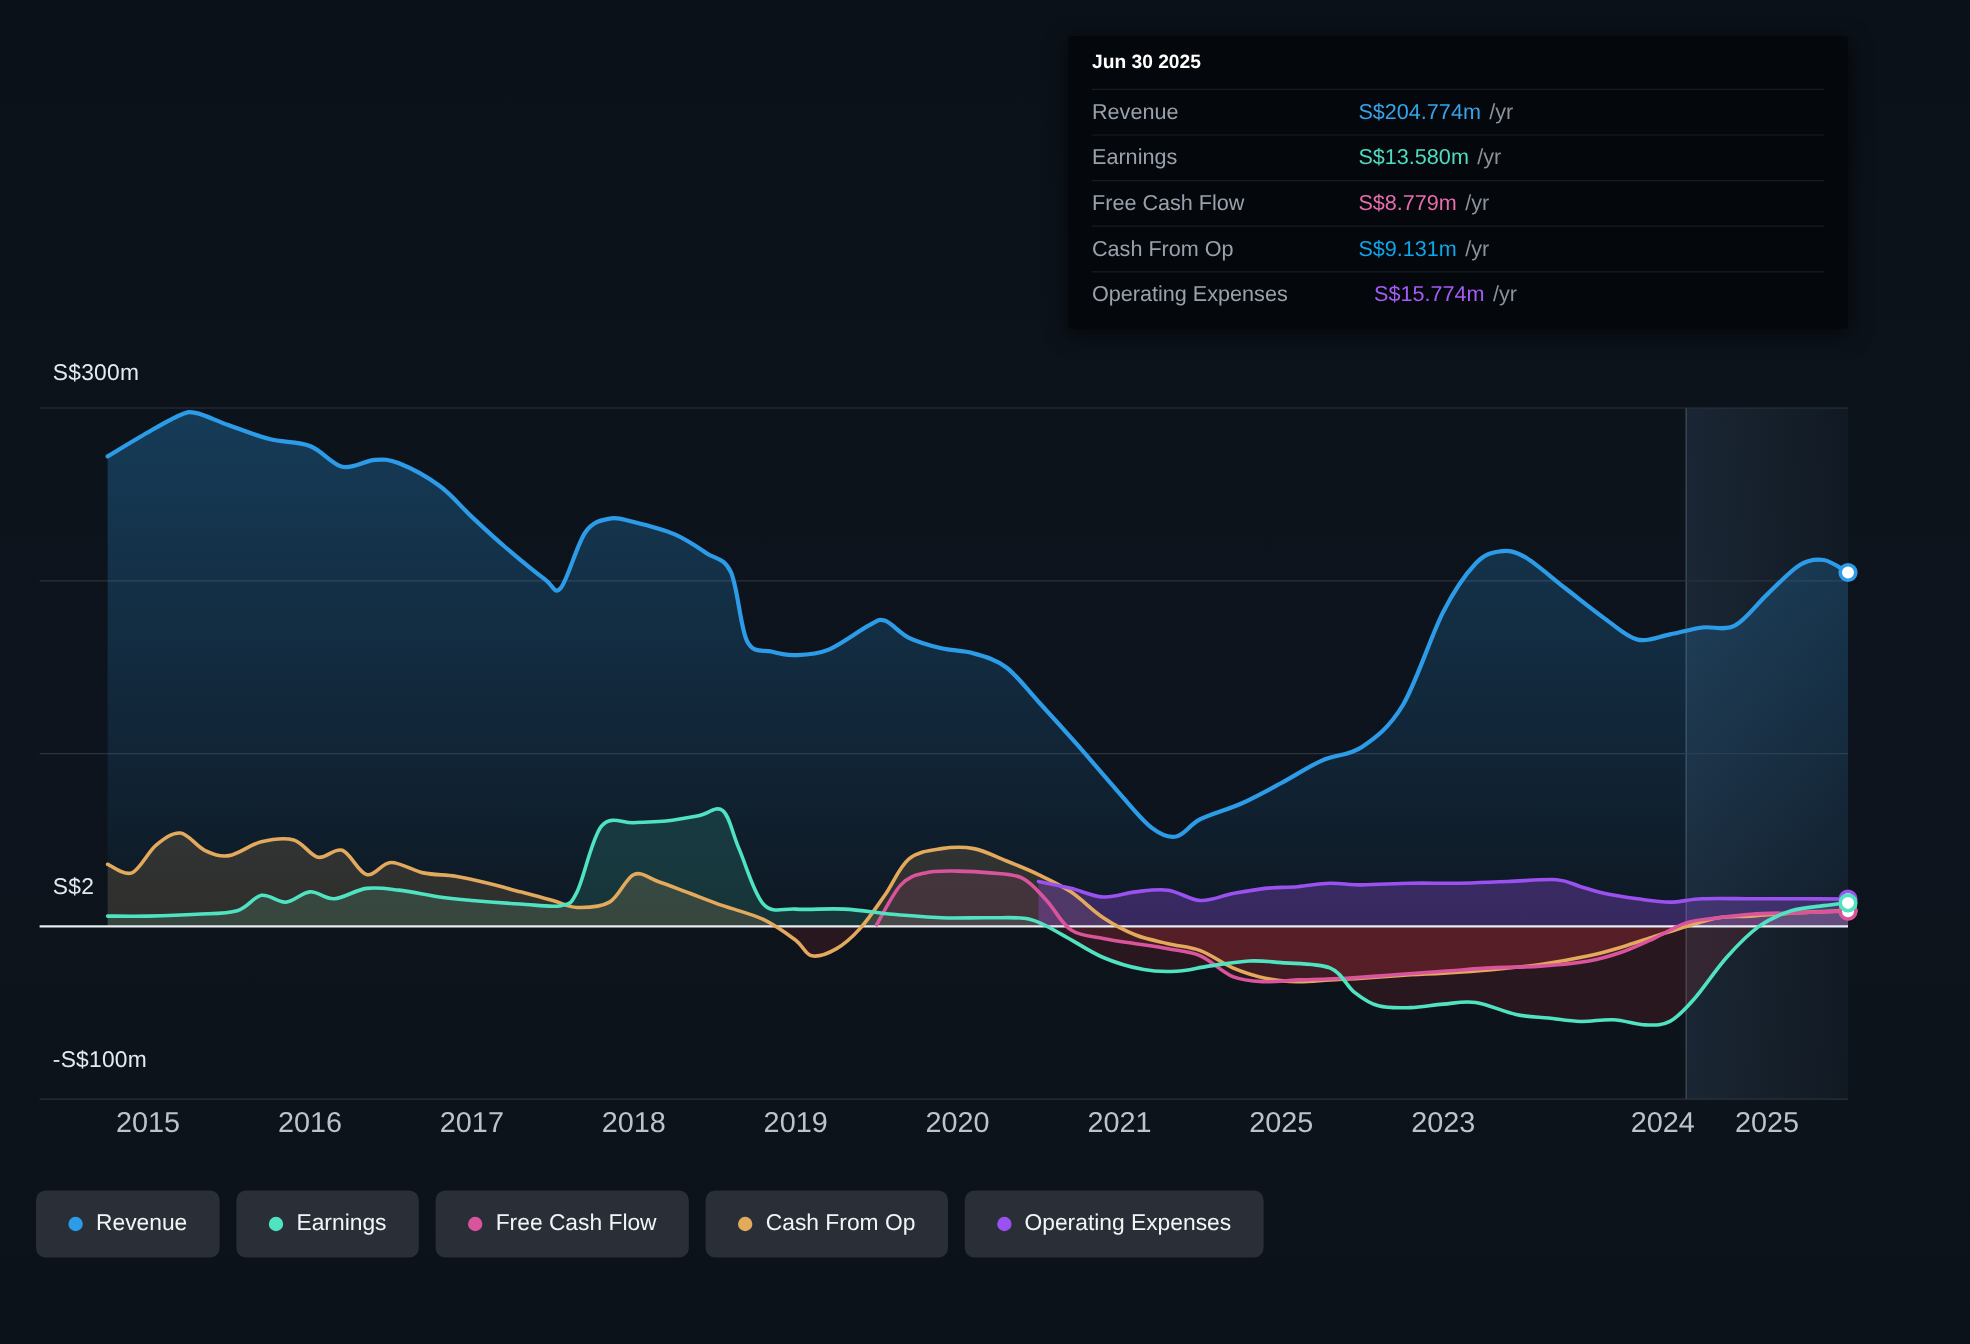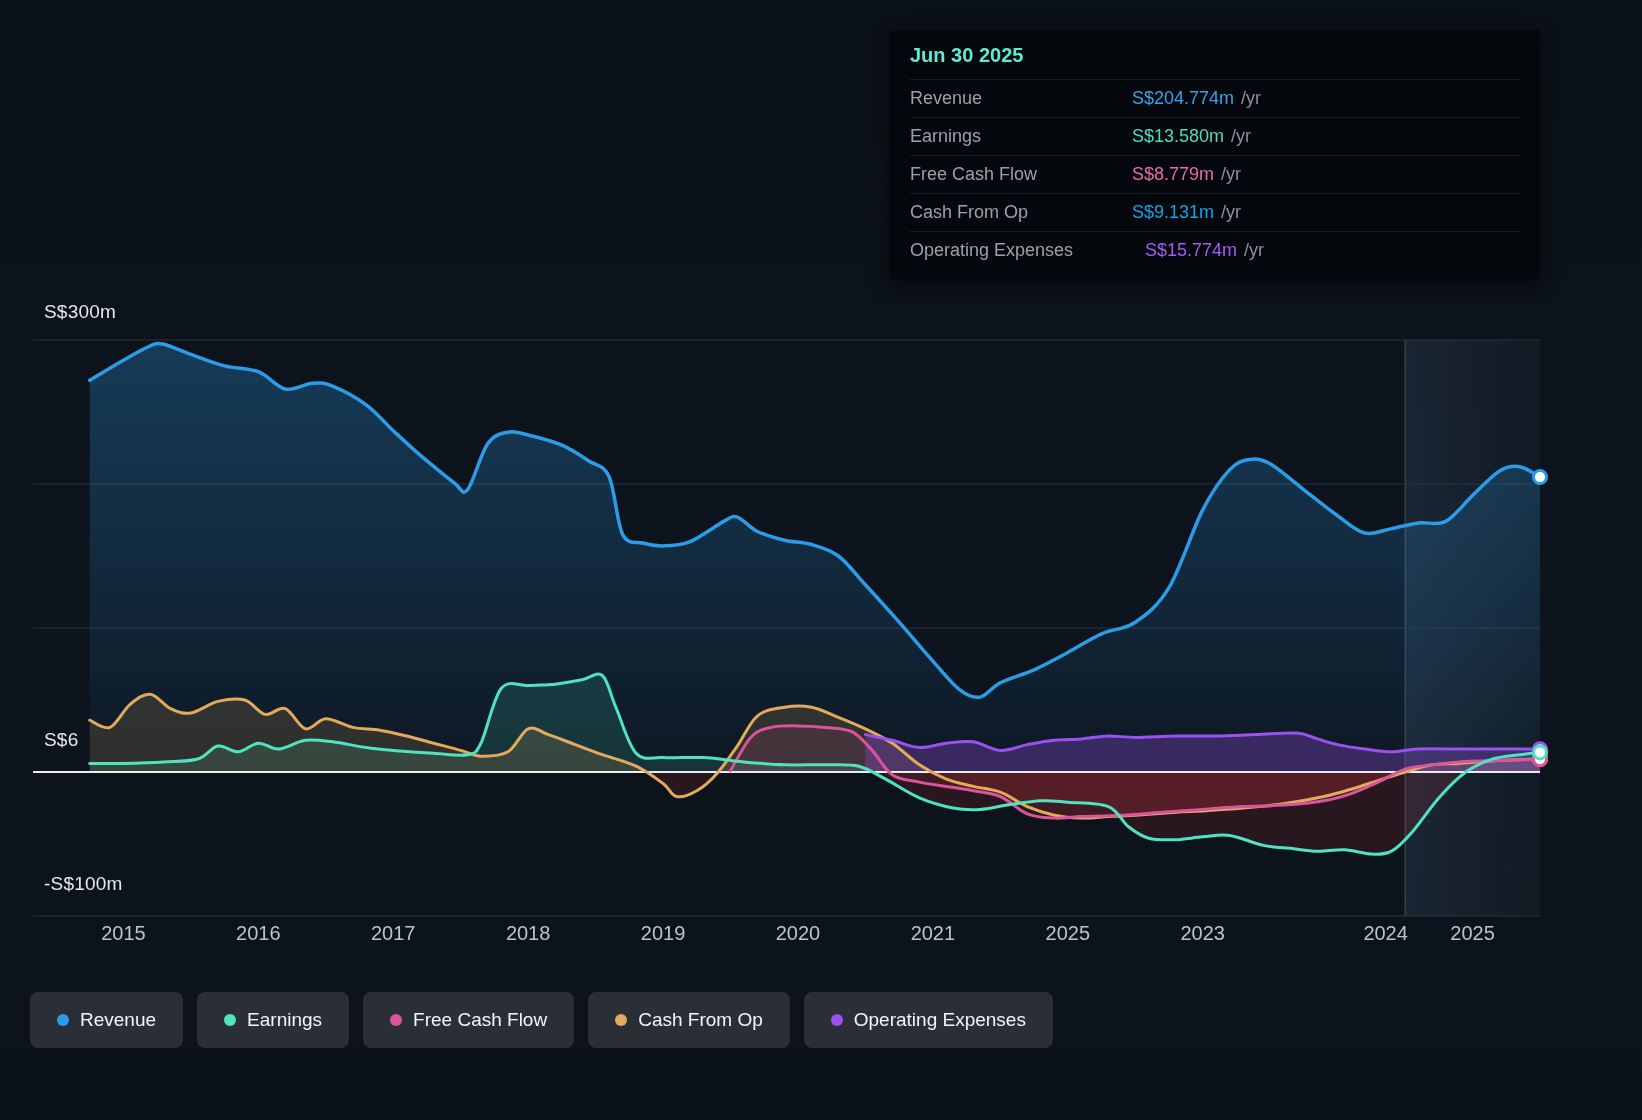--- a/index.html
+++ b/index.html
@@ -23,36 +23,36 @@
   }
   #ylab-top  { top: 301px; }
   #ylab-zero { top: 729px; }
   #ylab-neg  { top: 873px; }
 
   .xtick {
     position: absolute;
     top: 922px;
     transform: translateX(-50%);
     color: #bcc3cb;
-    font-size: 20px;
+    font-size: 24px;
   }
 
   .tooltip {
     position: absolute;
     left: 890px;
     top: 30px;
     width: 650px;
     background: #04070b;
     border-radius: 3px;
     padding: 14px 20px 10px 20px;
     box-shadow: 0 4px 18px rgba(0,0,0,0.6);
   }
   .tt-title {
-    color: #5eead4;
-    font-size: 20px;
+    color: #ffffff;
+    font-size: 16px;
     font-weight: bold;
     padding-bottom: 12px;
   }
   .tt-row {
     display: flex;
     align-items: center;
     padding: 8px 0;
     border-top: 1px solid rgba(255,255,255,0.09);
     font-size: 18px;
   }
@@ -128,21 +128,21 @@
       <path d="M89.7,763.4C95.3,763.4 111.0,763.6 123.4,763.4C135.8,763.1 151.5,762.6 163.9,761.9C176.2,761.2 188.6,761.7 197.6,759.0C206.6,756.4 211.1,747.3 217.8,746.1C224.6,744.9 231.3,752.3 238.1,751.8C244.8,751.4 251.6,743.7 258.3,743.2C265.1,742.7 270.7,749.4 278.5,749.0C286.4,748.5 296.5,741.5 305.5,740.3C314.5,739.1 322.4,740.6 332.5,741.8C342.6,743.0 356.1,746.1 366.2,747.5C376.4,749.0 382.0,749.4 393.2,750.4C404.5,751.4 421.3,752.6 433.7,753.3C446.1,754.0 459.6,756.4 467.4,754.7C475.3,753.0 475.3,754.2 480.9,743.2C486.5,732.2 493.3,698.1 501.2,688.5C509.0,678.9 519.1,686.3 528.1,685.6C537.1,684.9 546.1,685.1 555.1,684.2C564.1,683.2 574.2,681.3 582.1,679.8C590.0,678.4 596.7,671.0 602.3,675.5C608.0,680.1 610.2,694.2 615.8,707.2C621.5,720.2 628.2,744.9 636.1,753.3C643.9,761.7 651.8,756.9 663.1,757.6C674.3,758.3 690.0,756.9 703.5,757.6C717.0,758.3 730.5,760.7 744.0,761.9C757.5,763.1 771.0,764.3 784.5,764.8C798.0,765.3 812.6,764.6 825.0,764.8C837.3,765.0 848.6,763.8 858.7,766.2C868.8,768.6 875.5,773.9 885.7,779.2C895.8,784.5 908.1,793.1 919.4,797.9C930.6,802.7 943.0,806.1 953.1,808.0C963.2,809.9 971.1,809.9 980.1,809.4C989.1,809.0 997.0,806.6 1007.1,805.1C1017.2,803.7 1030.7,801.3 1040.8,800.8C1050.9,800.3 1056.6,801.3 1067.8,802.2C1079.0,803.2 1098.2,802.5 1108.3,806.6C1118.4,810.6 1121.8,821.4 1128.5,826.7C1135.3,832.0 1140.9,836.1 1148.7,838.2C1156.6,840.4 1166.7,839.9 1175.7,839.7C1184.7,839.4 1193.7,837.5 1202.7,836.8C1211.7,836.1 1219.6,833.9 1229.7,835.4C1239.8,836.8 1253.3,843.3 1263.4,845.4C1273.5,847.6 1281.4,847.4 1290.4,848.3C1299.4,849.3 1308.4,851.0 1317.4,851.2C1326.4,851.4 1335.4,849.3 1344.4,849.8C1353.4,850.2 1363.5,853.8 1371.4,854.1C1379.2,854.3 1384.8,854.8 1391.6,851.2C1398.3,847.6 1404.0,841.4 1411.8,832.5C1419.7,823.6 1429.8,808.0 1438.8,797.9C1447.8,787.8 1456.8,778.5 1465.8,772.0C1474.8,765.5 1483.8,761.9 1492.8,759.0C1501.8,756.2 1511.9,755.8 1519.8,754.7C1527.6,753.6 1536.6,752.8 1540.0,752.4" fill="none" stroke="#4fe3c1" stroke-width="3" stroke-linecap="round" stroke-linejoin="round"></path>
       <path d="M89.7,380.3C95.3,377.0 113.3,365.9 123.4,360.2C133.5,354.4 143.6,348.4 150.4,345.8C157.1,343.1 157.1,342.9 163.9,344.3C170.6,345.8 180.7,350.8 190.9,354.4C201.0,358.0 213.3,363.0 224.6,365.9C235.8,368.8 248.2,367.8 258.3,371.7C268.4,375.5 276.3,387.0 285.3,389.0C294.3,390.9 304.4,383.7 312.3,383.2C320.1,382.7 323.5,382.5 332.5,386.1C341.5,389.7 356.1,397.4 366.2,404.8C376.4,412.2 384.2,422.3 393.2,430.7C402.2,439.1 410.1,446.6 420.2,455.2C430.3,463.8 446.1,476.8 453.9,482.6C461.8,488.3 461.8,496.2 467.4,489.8C473.0,483.3 480.9,453.3 487.7,443.7C494.4,434.1 501.2,433.6 507.9,432.2C514.6,430.7 519.1,432.9 528.1,435.0C537.1,437.2 551.7,440.8 561.9,445.1C572.0,449.4 581.0,455.7 588.8,461.0C596.7,466.2 603.5,464.6 609.1,476.8C614.7,489.0 617.0,523.4 622.6,534.4C628.2,545.4 636.1,541.1 642.8,543.0C649.6,545.0 655.2,546.2 663.1,545.9C670.9,545.7 679.9,545.7 690.0,541.6C700.2,537.5 715.9,525.5 723.8,521.4C731.6,517.4 731.6,515.4 737.3,517.1C742.9,518.8 749.6,527.7 757.5,531.5C765.4,535.4 775.5,538.0 784.5,540.2C793.5,542.3 802.5,541.8 811.5,544.5C820.5,547.1 829.4,549.3 838.4,556.0C847.4,562.7 855.3,573.8 865.4,584.8C875.5,595.8 887.9,609.5 899.2,622.2C910.4,635.0 922.8,649.8 932.9,661.1C943.0,672.4 952.0,683.9 959.9,689.9C967.7,695.9 973.4,698.3 980.1,697.1C986.8,695.9 991.3,687.3 1000.3,682.7C1009.3,678.2 1022.8,674.8 1034.1,669.8C1045.3,664.7 1056.6,658.5 1067.8,652.5C1079.0,646.5 1090.3,638.8 1101.5,633.8C1112.8,628.7 1124.0,629.9 1135.3,622.2C1146.5,614.6 1157.7,606.4 1169.0,587.7C1180.2,569.0 1192.6,529.6 1202.7,509.9C1212.8,490.2 1221.8,478.0 1229.7,469.6C1237.6,461.2 1243.2,460.5 1249.9,459.5C1256.7,458.6 1261.2,458.8 1270.2,463.8C1279.2,468.9 1292.7,481.1 1303.9,489.8C1315.1,498.4 1327.5,508.5 1337.6,515.7C1347.7,522.9 1355.6,530.8 1364.6,533.0C1373.6,535.1 1382.6,530.3 1391.6,528.6C1400.6,527.0 1409.6,524.1 1418.6,522.9C1427.6,521.7 1436.6,526.0 1445.6,521.4C1454.6,516.9 1463.5,503.9 1472.5,495.5C1481.5,487.1 1491.7,475.8 1499.5,471.0C1507.4,466.2 1513.0,465.7 1519.8,466.7C1526.5,467.7 1536.6,475.4 1540.0,477.1" fill="none" stroke="#2d9ce8" stroke-width="3.5" stroke-linecap="round" stroke-linejoin="round"></path>
       <circle cx="1540.0" cy="758.9" r="6.5" fill="#ffffff" stroke="#e3a95c" stroke-width="3"></circle>
       <circle cx="1540.0" cy="759.3" r="6.5" fill="#ffffff" stroke="#d9549c" stroke-width="3"></circle>
       <circle cx="1540.0" cy="749.2" r="6.5" fill="#ffffff" stroke="#9b51f0" stroke-width="3"></circle>
       <circle cx="1540.0" cy="752.4" r="6.5" fill="#ffffff" stroke="#4fe3c1" stroke-width="3"></circle>
       <circle cx="1540.0" cy="477.1" r="6.5" fill="#ffffff" stroke="#2d9ce8" stroke-width="3"></circle>
     </svg>
 
   <div class="ylab" id="ylab-top">S$300m</div>
-  <div class="ylab" id="ylab-zero">S$6</div>
+  <div class="ylab" id="ylab-zero">S$2</div>
   <div class="ylab" id="ylab-neg">-S$100m</div>
 
   <div id="xticks">
       <div class="xtick" style="left: 123.393px;">2015</div>
       <div class="xtick" style="left: 258.308px;">2016</div>
       <div class="xtick" style="left: 393.223px;">2017</div>
       <div class="xtick" style="left: 528.138px;">2018</div>
       <div class="xtick" style="left: 663.053px;">2019</div>
       <div class="xtick" style="left: 797.968px;">2020</div>
       <div class="xtick" style="left: 932.883px;">2021</div>

